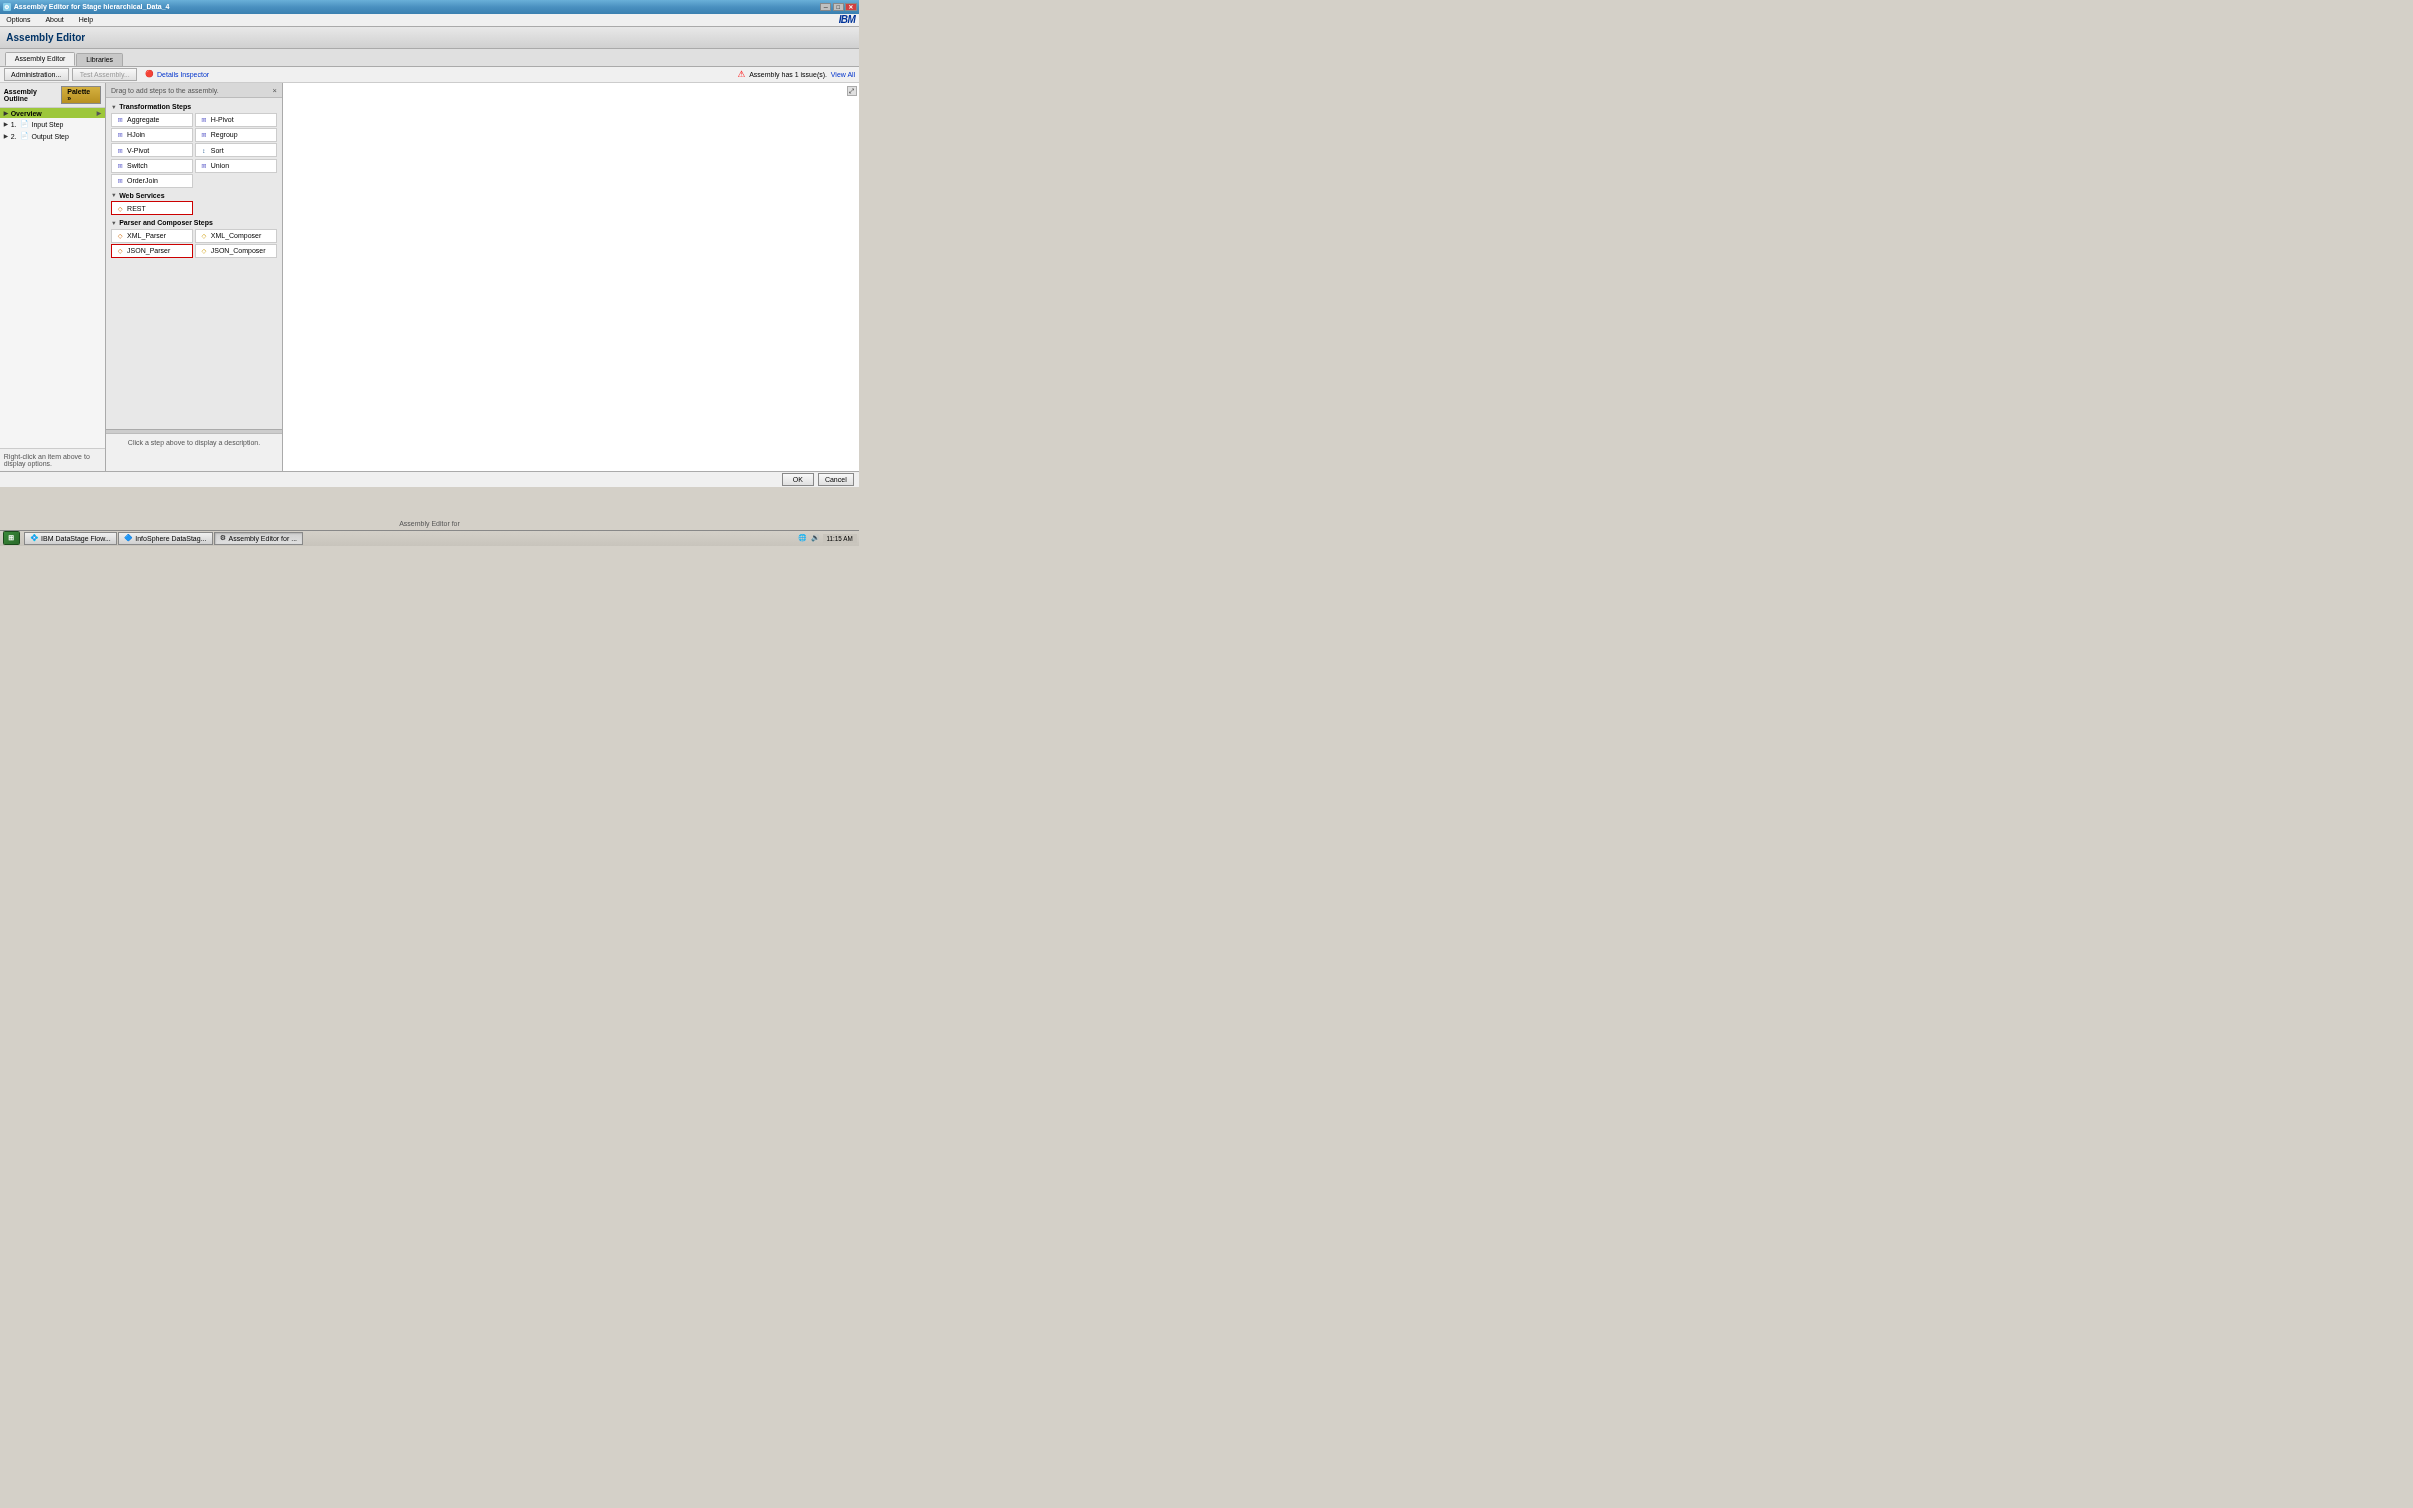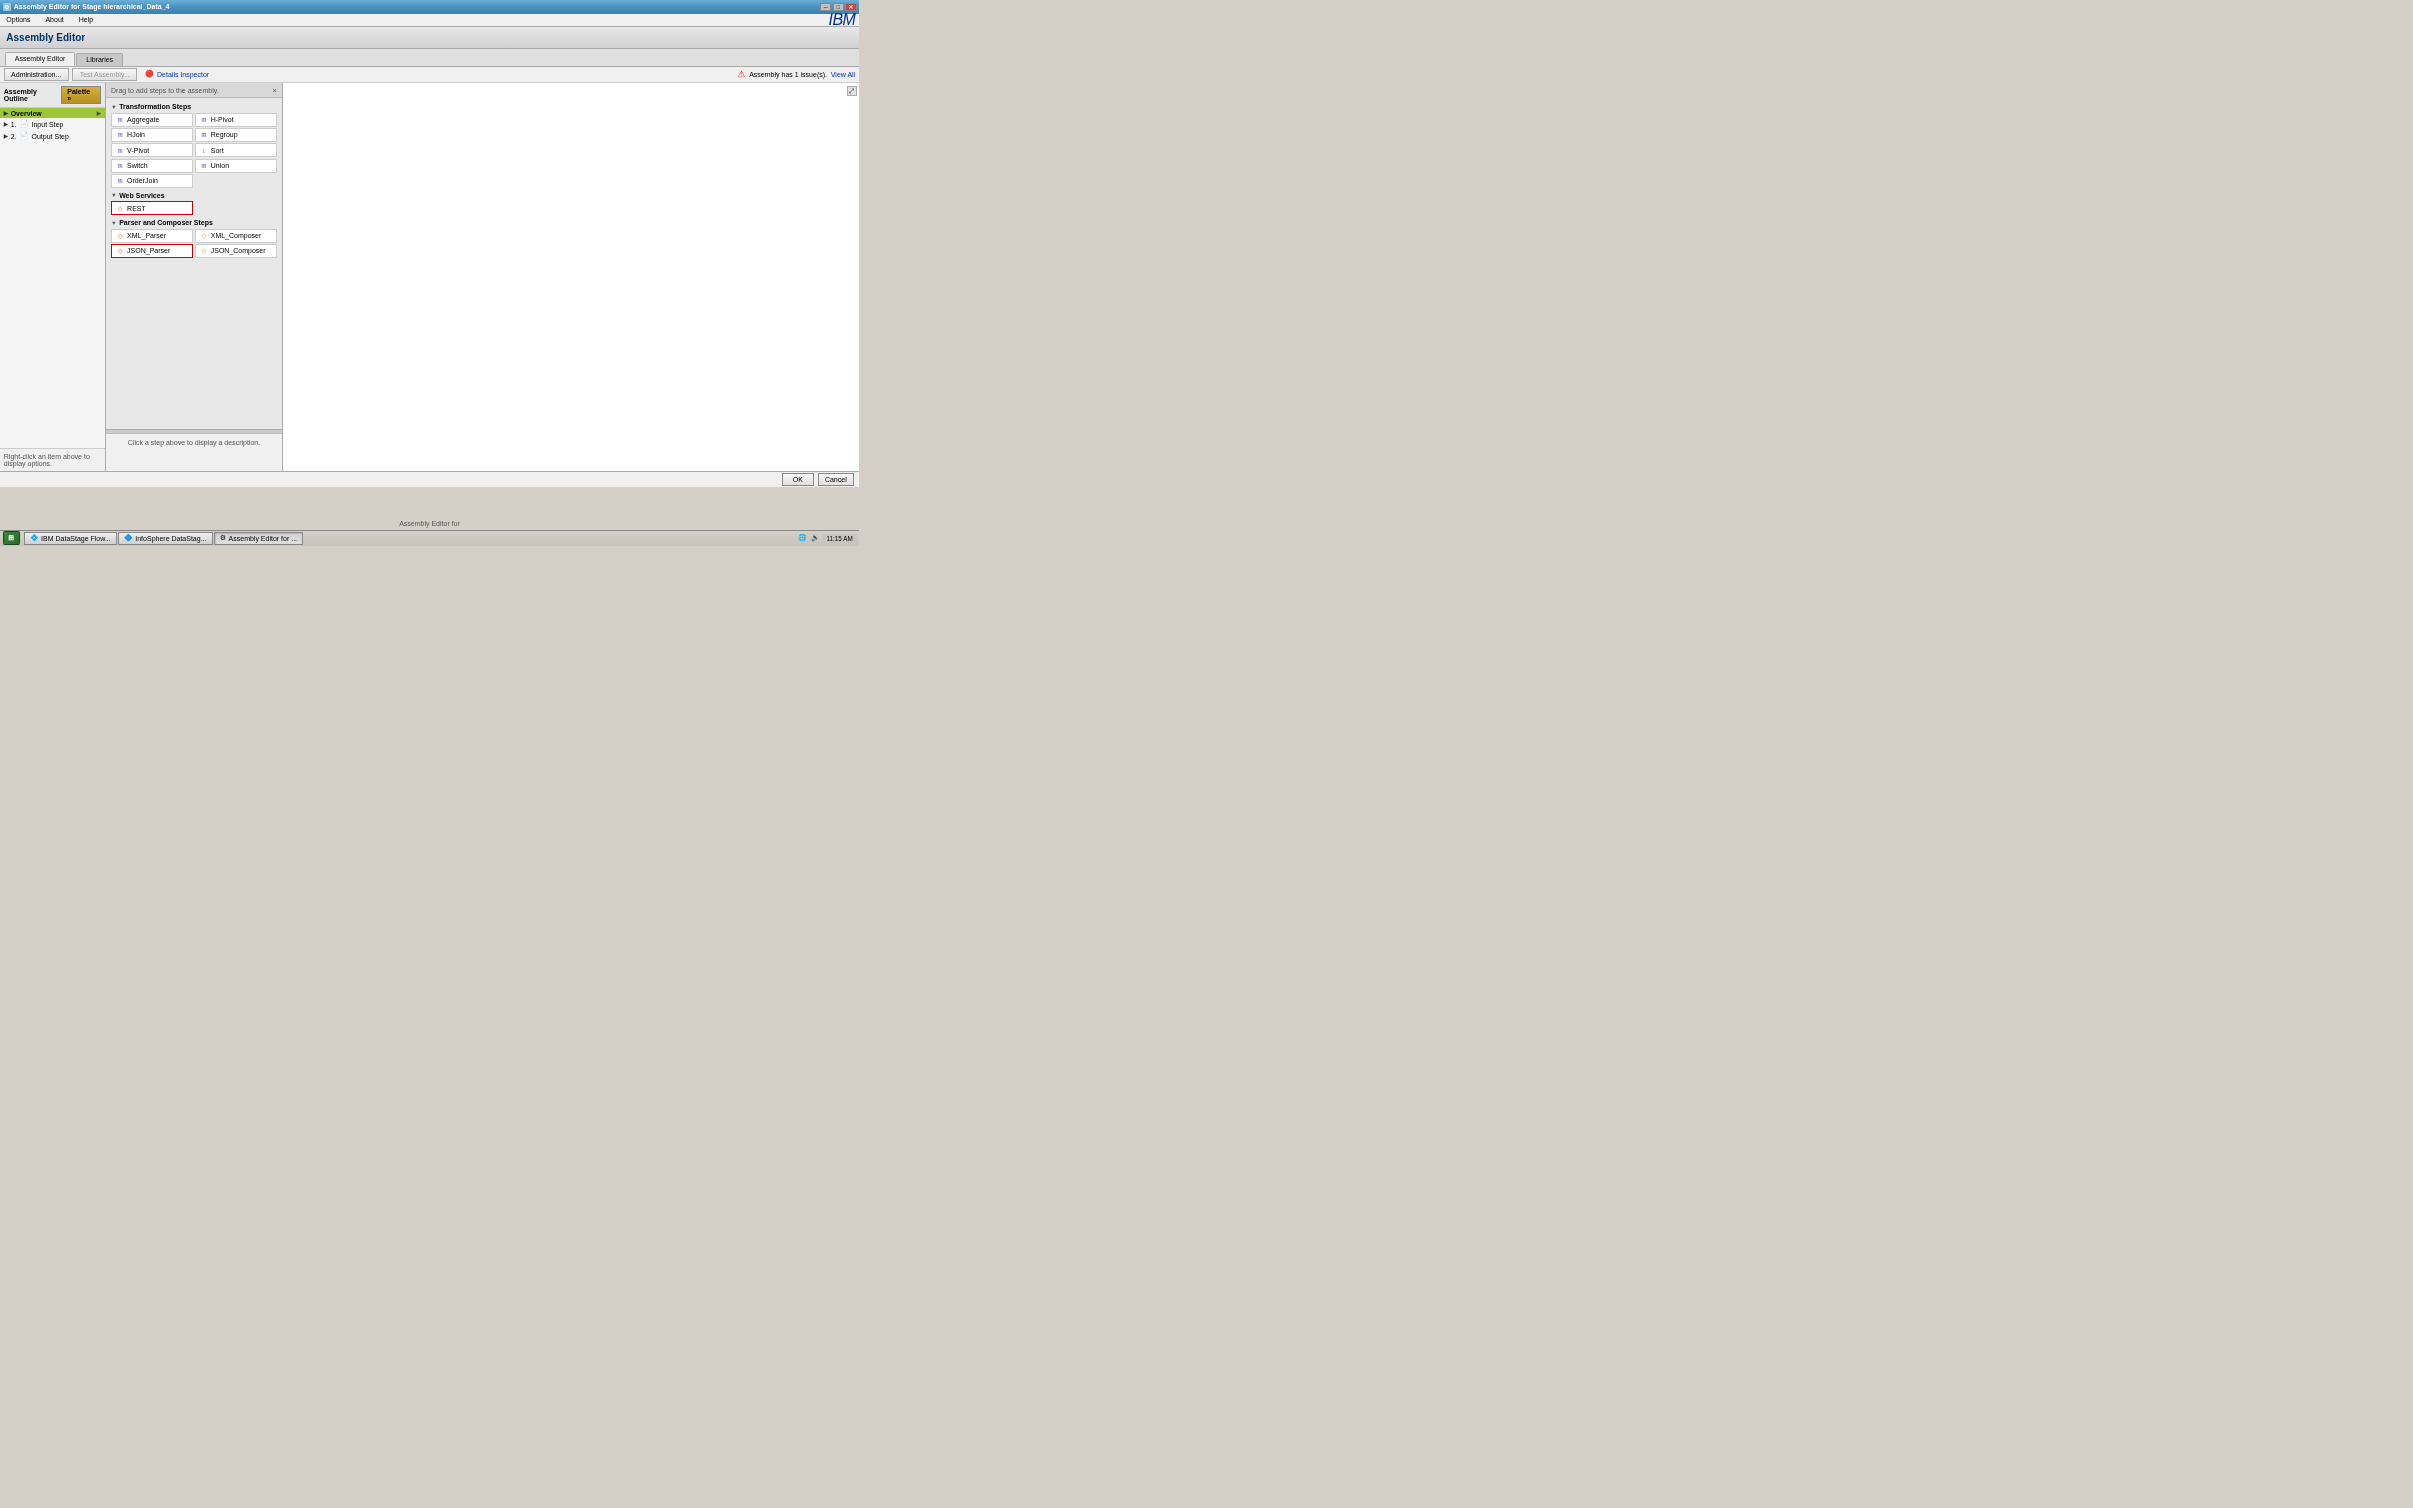--- a/index.html
+++ b/index.html
@@ -282,22 +282,22 @@
       overflow: hidden;
     }
     .taskbar-app-btn.active { background: linear-gradient(to bottom, #d0d0d0, #e0e0e0); box-shadow: inset 0.6px 0.6px 1.3px rgba(0,0,0,0.2); }
     #taskbar-right { margin-left: auto; display: flex; align-items: center; gap: 2.5px; font-size: 6.3px; }
     #clock { background: #c8c4bc; padding: 1.3px 3.8px; font-size: 6.3px; }
 
     
     #ibm-logo {
       margin-left: auto;
       color: #003399;
-      font-size: 16px;
-      font-weight: normal;
+      font-size: 10px;
+      font-weight: bold;
       font-style: italic;
       letter-spacing: -0.6px;
     }
 
     
     ::-webkit-scrollbar { width: 5px; height: 5px; }
     ::-webkit-scrollbar-track { background: #e0e0e0; }
     ::-webkit-scrollbar-thumb { background: #a0a0a0; border: 0.6px solid #888; }
 
     

